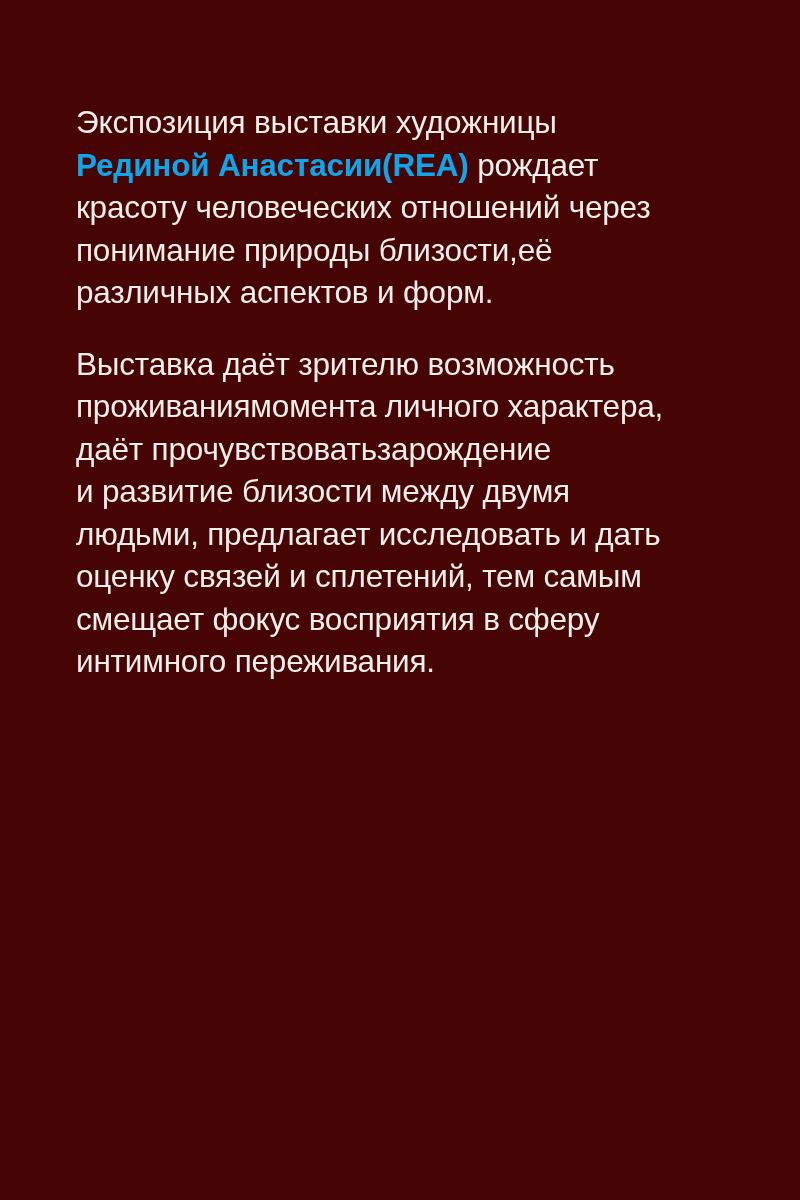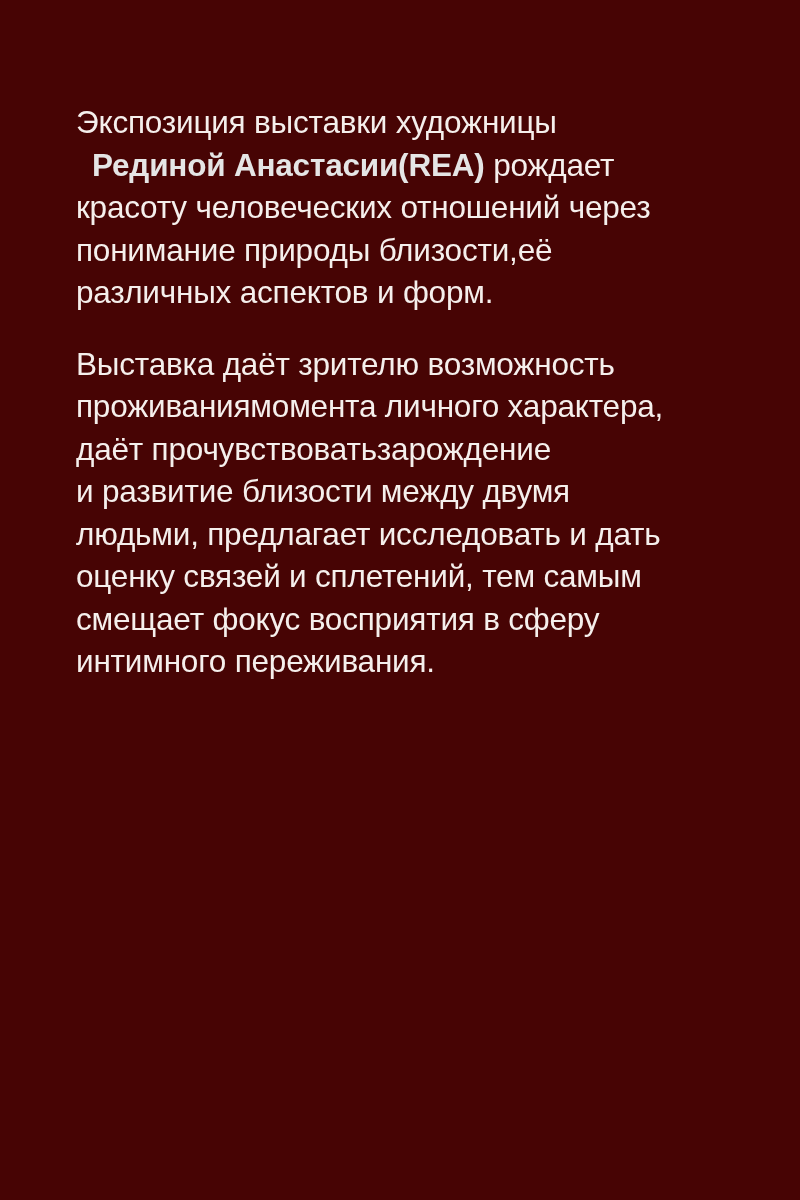--- a/index.html
+++ b/index.html
@@ -26,22 +26,21 @@
     font-size: 31.5px;
     line-height: 42.5px;
     letter-spacing: -0.2px;
     white-space: pre-line;
     margin: 0 0 29px 0;
     font-weight: 400;
   }
 
   .text-block p b {
     font-weight: 700;
-    color: #e5e5e5;
-    margin-left: 16px;
+    color: #0ea5e9;
   }
 </style>
 </head>
 <body style="background: rgb(71, 4, 4);">
 
 <div class="slide">
   <div class="text-block">
     <p><span>Экспозиция выставки художницы
 </span><b>Рединой Анастасии(REA)</b><span> рождает
 красоту человеческих отношений через

